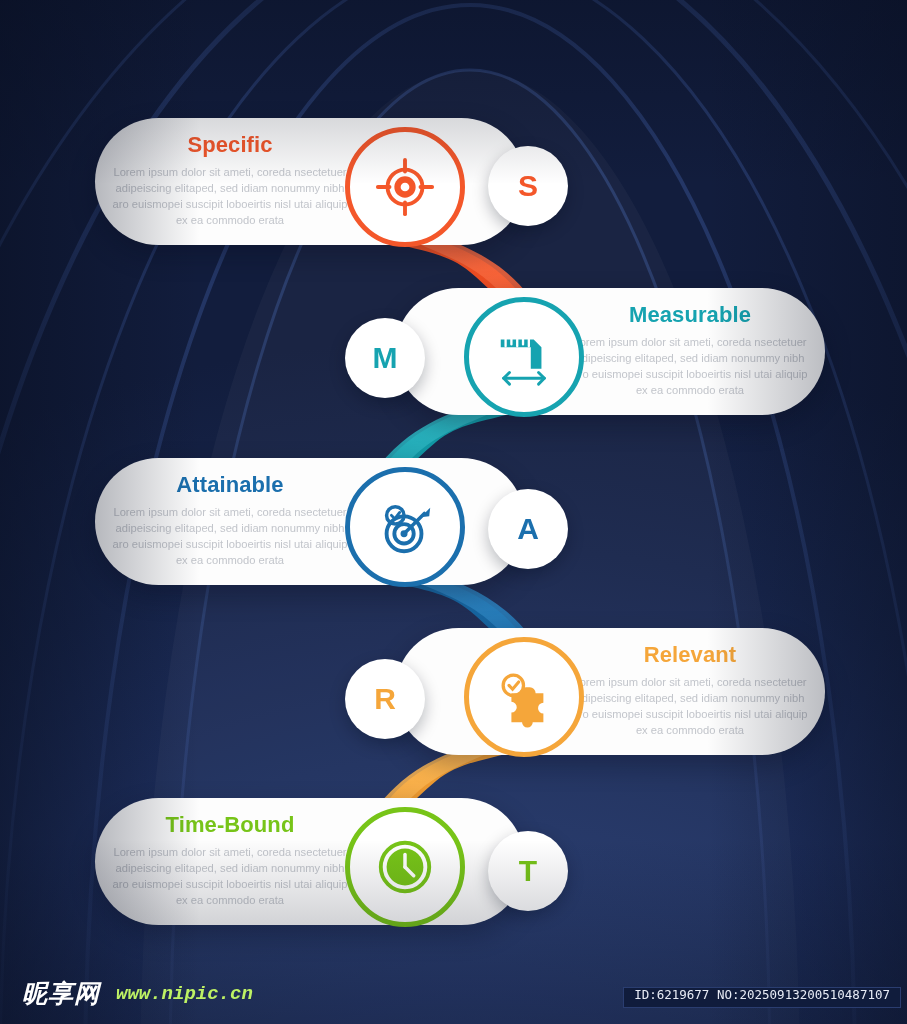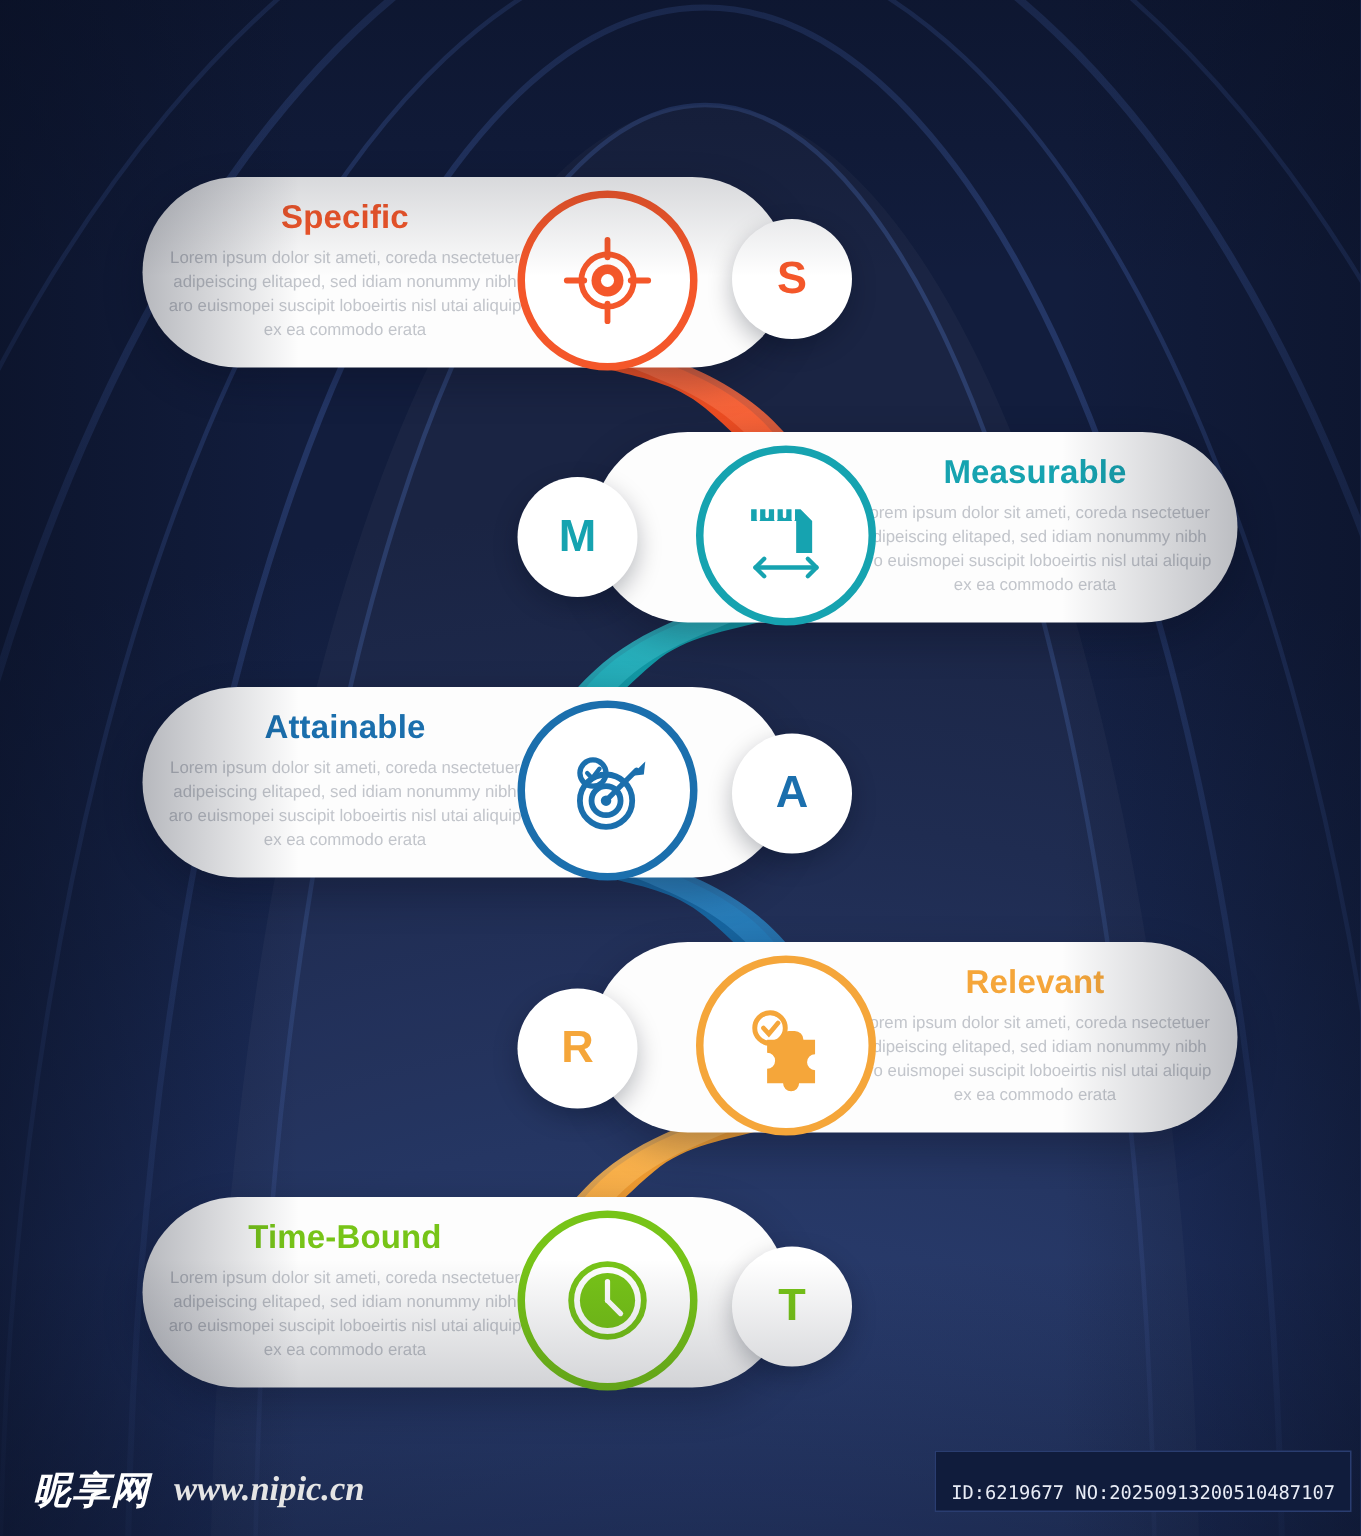--- a/index.html
+++ b/index.html
@@ -40,25 +40,25 @@
   .badge{position:absolute;border-radius:50%;background:#ffffff;
          display:flex;align-items:center;justify-content:center;
          box-shadow:0 6px 16px rgba(5,10,26,.28);}
   .badge span{font-size:30px;font-weight:700;line-height:1;}
 
   
   .footer{position:absolute;left:0;right:0;bottom:0;height:74px;}
   .wm{position:absolute;left:22px;bottom:18px;display:flex;align-items:flex-end;gap:16px;}
   .wm-cn{font-family:"DejaVu Sans", sans-serif;font-weight:700;font-size:25px;color:#ffffff;
          letter-spacing:1px;line-height:1;font-style:italic;}
-  .wm-url{font-family:Liberation Serif, serif;font-weight:700;font-style:italic;
-         font-size:23px;color:#e5e5e5;line-height:1;padding-bottom:2px;}
+  .wm-url{font-family:Liberation Mono, monospace;font-weight:700;font-style:italic;
+         font-size:19px;color:#bef264;line-height:1;padding-bottom:2px;}
   .idbadge{position:absolute;right:6px;bottom:16px;background:#122murky;
          background:#101c3c;border:1px solid #2a3d70;
-         padding:20px 10px 5px 10px;color:#e8ecf6;
+         padding:0 10px 5px 10px;color:#e8ecf6;
          font-family:"DejaVu Sans Mono", monospace;font-size:12.5px;line-height:1.1;
          white-space:nowrap;}
 </style>
 </head>
 <body>
 
 <div id="stage">
 
   <div class="bg"></div>
 

